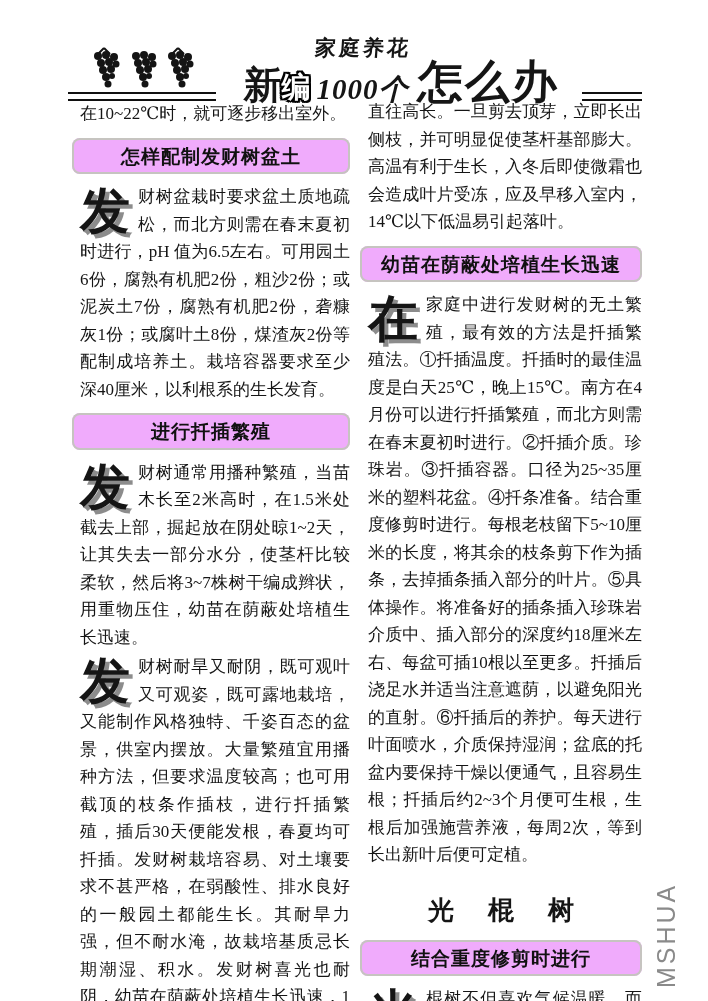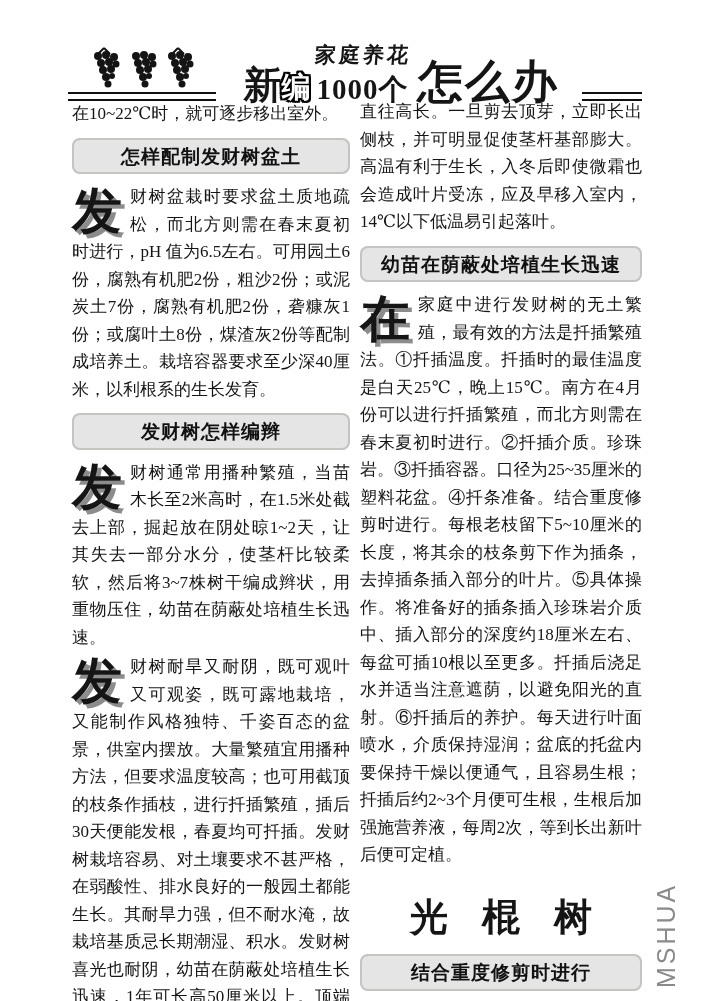--- a/index.html
+++ b/index.html
@@ -20,44 +20,44 @@
     font-family:"Liberation Sans","DejaVu Sans",sans-serif; white-space:nowrap;
   }
   .mh-new { font-size:38px; font-weight:900; line-height:1; letter-spacing:-1px; }
   .mh-bian {
     font-size:29px; font-weight:900; line-height:1; margin:0 1px 2px 1px; color:#ffffff;
     text-shadow:-2px -2px 0 #000, 2px -2px 0 #000, -2px 2px 0 #000, 2px 2px 0 #000,
                 -2px 0 0 #000, 2px 0 0 #000, 0 -2px 0 #000, 0 2px 0 #000;
   }
   .mh-stack { display:flex; flex-direction:column; align-items:center; margin:0 3px; line-height:1; }
   .mh-stack-top { font-size:21px; font-weight:900; letter-spacing:3px; transform:skewX(-4deg); }
-  .mh-stack-bottom { font-size:29px; font-weight:900; font-family:"Liberation Serif","DejaVu Serif",serif; letter-spacing:1px; margin-top:10px; }
+  .mh-stack-bottom { font-size:29px; font-weight:900; font-family:"Liberation Serif","DejaVu Serif",serif; font-style:italic; letter-spacing:1px; margin-top:17px; }
   .mh-how { font-size:45px; font-weight:900; line-height:0.95; letter-spacing:2px; transform:skewX(-2deg); margin-left:4px; }
 
   
   .col { position:absolute; font-size:17px; line-height:27.5px; text-align:justify; }
   .col-left  { left:72px;  top:100px; width:278px; }
   .col-right { left:360px; top:98px;  width:282px; }
-  .para { margin:0 0 2px 0; }
+  .para { margin:0 0 2px 8px; }
 
   .section-header {
-    background:#e5e5e5; border-radius:8px; text-align:center;
+    background:#f0abfc; border-radius:8px; text-align:center;
     font-family:"Liberation Sans","DejaVu Sans",sans-serif;
     font-weight:700; font-size:19px; letter-spacing:1px; color:#111;
     padding:5px 0 4px; margin:10px 0 9px;
     box-shadow:0 0 0 2px #c6c4c0 inset;
   }
   .dropcap {
     float:left; font-family:"Liberation Sans","DejaVu Sans",sans-serif;
     font-size:50px; line-height:50px; font-weight:900; margin:3px 8px 0 0;
     text-shadow:4px 4px 0 rgba(0,0,0,0.45);
   }
   .plant-heading {
     text-align:center; font-family:"Liberation Sans","DejaVu Sans",sans-serif;
-    font-weight:900; font-size:38px; letter-spacing:34px; text-indent:34px;
+    font-weight:900; font-size:26px; letter-spacing:34px; text-indent:34px;
     margin:26px 0 14px; line-height:1.2; white-space:nowrap;
   }
   .watermark {
     position:absolute; left:652px; top:988px; transform:rotate(-90deg); transform-origin:0 0;
     font-family:"Liberation Sans","DejaVu Sans",sans-serif;
     font-size:25px; letter-spacing:3px; color:#8a8a8a; white-space:nowrap;
   }
 </style>
 </head>
 <body>
@@ -126,21 +126,21 @@
   </div>
 
   <div class="col col-left">
     <div class="para">在10~22℃时，就可逐步移出室外。</div>
 
     <div class="section-header">怎样配制发财树盆土</div>
     <div class="para">
       <span class="dropcap">发</span><span>财树盆栽时要求盆土质地疏松，而北方则需在春末夏初时进行，pH 值为6.5左右。可用园土6份，腐熟有机肥2份，粗沙2份；或泥炭土7份，腐熟有机肥2份，砻糠灰1份；或腐叶土8份，煤渣灰2份等配制成培养土。栽培容器要求至少深40厘米，以利根系的生长发育。</span>
     </div>
 
-    <div class="section-header">发财树怎样编辫</div>
+    <div class="section-header">进行扦插繁殖</div>
     <div class="para">
       <span class="dropcap">发</span><span>财树通常用播种繁殖，当苗木长至2米高时，在1.5米处截去上部，掘起放在阴处晾1~2天，让其失去一部分水分，使茎杆比较柔软，然后将3~7株树干编成辫状，用重物压住，幼苗在荫蔽处培植生长迅速。</span>
     </div>
 
     <div class="para">
       <span class="dropcap">发</span><span>财树耐旱又耐阴，既可观叶又可观姿，既可露地栽培，又能制作风格独特、千姿百态的盆景，供室内摆放。大量繁殖宜用播种方法，但要求温度较高；也可用截顶的枝条作插枝，进行扦插繁殖，插后30天便能发根，春夏均可扦插。发财树栽培容易、对土壤要求不甚严格，在弱酸性、排水良好的一般园土都能生长。其耐旱力强，但不耐水淹，故栽培基质忌长期潮湿、积水。发财树喜光也耐阴，幼苗在荫蔽处培植生长迅速，1年可长高50厘米以上。顶端优势明显，如不剪顶，则</span>
     </div>
   </div>
 
   <div class="col col-right">

